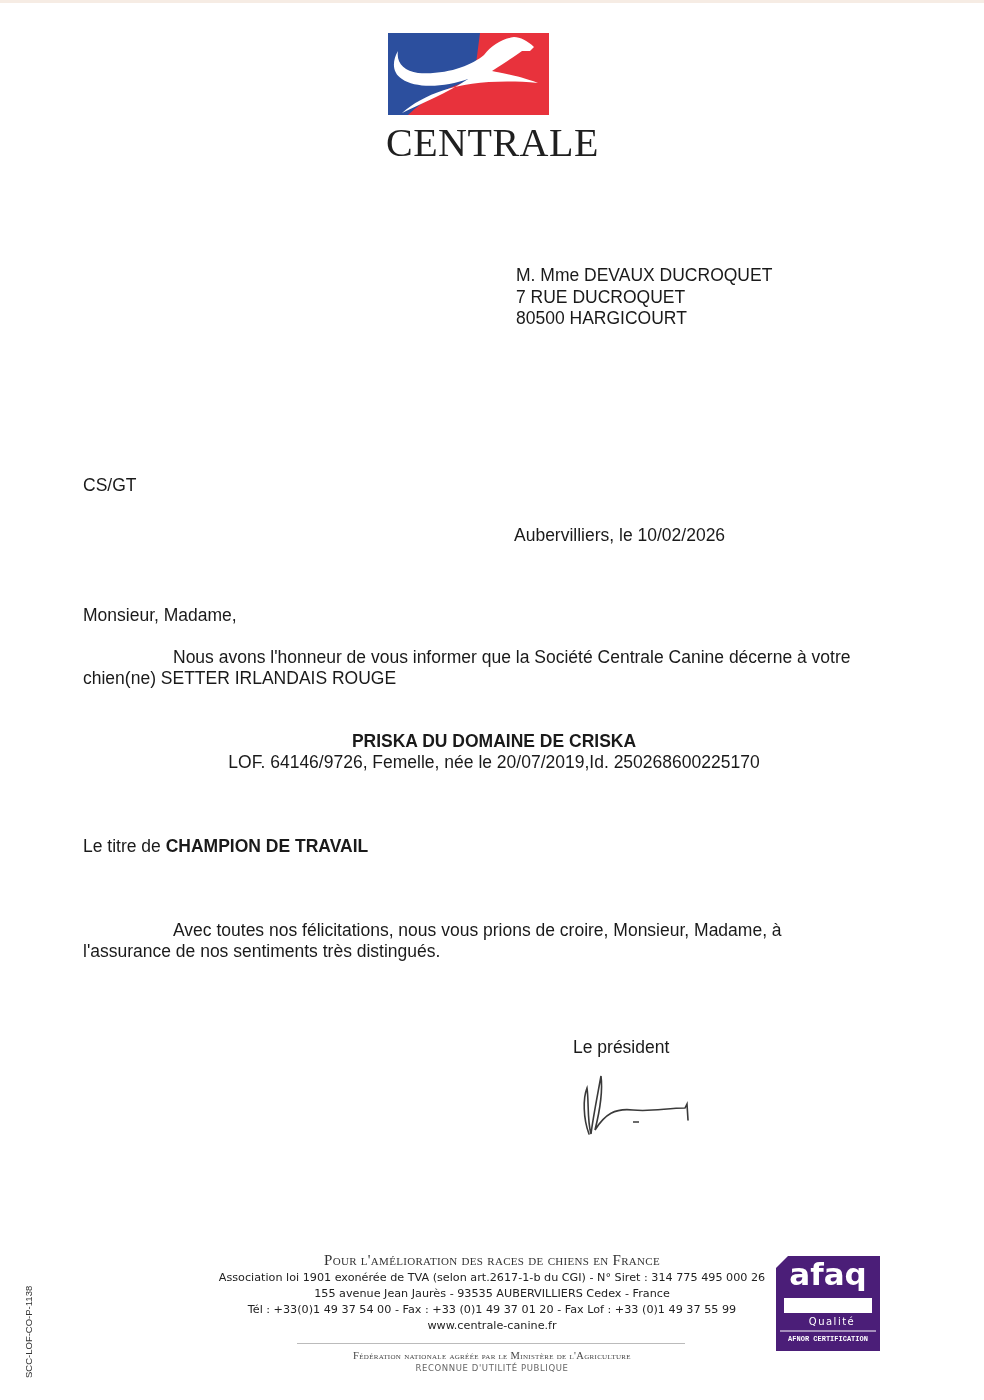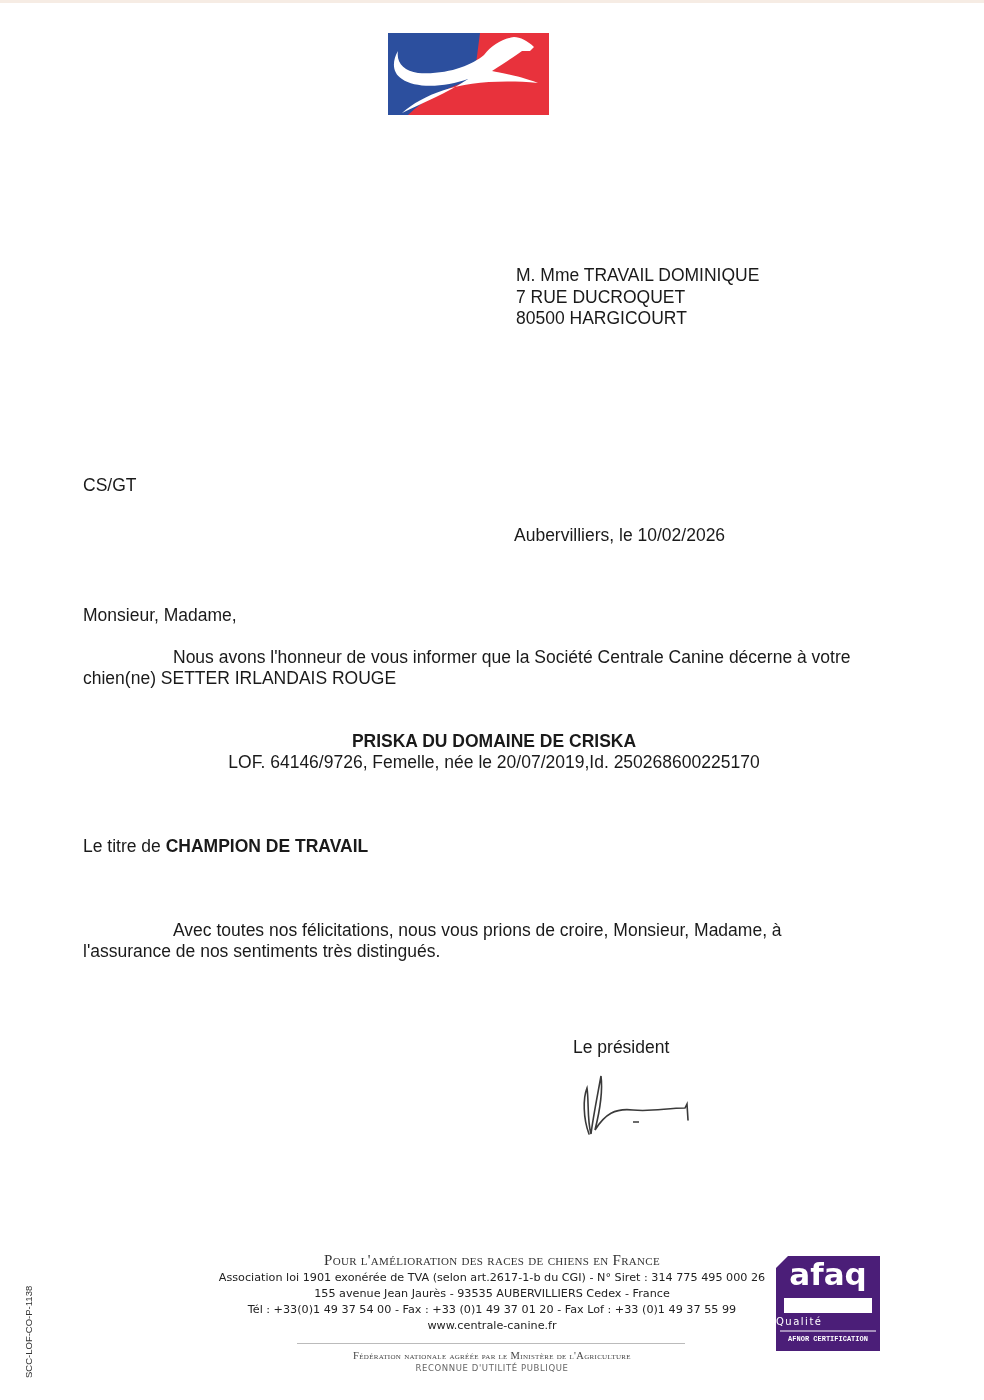--- a/index.html
+++ b/index.html
@@ -29,23 +29,26 @@
 <body>
 
 <div class="topband"></div>
 
 <div class="logo">
   <svg class="logo-flag" viewBox="0 0 161 82" preserveAspectRatio="none">
     <rect x="0" y="0" width="161" height="82" fill="#e8323c"></rect>
     <path d="M0 0 H92 L86 46 C60 54 36 66 20 82 H0 Z" fill="#2c4f9e"></path>
     <path d="M14 80 C40 58 80 44 150 50 C128 42 112 40 104 38 C120 28 128 22 134 18 L142 18 L146 14 C140 8 132 4 126 4 C114 6 104 12 96 22 C84 32 60 42 30 40 C16 38 8 30 10 18 C4 28 4 40 14 46 C28 56 58 54 80 46 C60 60 34 70 14 80 Z" fill="#ffffff"></path>
   </svg>
+  <div class="logo-word" style="left:0px; top:86px;">
+    <span class="cap">CENTRALE</span>
+  </div>
 </div>
 
-<div class="abs body-text" style="left:516px; top:265px;">M. Mme TRAVAIL DOMINIQUE</div>
+<div class="abs body-text" style="left:516px; top:265px;">M. Mme DEVAUX DUCROQUET</div>
 <div class="abs body-text" style="left:516px; top:287px;">7 RUE DUCROQUET</div>
 <div class="abs body-text" style="left:516px; top:308px;">80500 HARGICOURT</div>
 
 <div class="abs body-text" style="left:83px; top:475px;">CS/GT</div>
 <div class="abs body-text" style="left:494px; top:525px;margin-left:20px;">Aubervilliers, le 10/02/2026</div>
 
 <div class="abs body-text" style="left:83px; top:605px;">Monsieur, Madame,</div>
 
 <div class="abs body-text" style="left:173px; top:647px;">Nous avons l'honneur de vous informer que la Société Centrale Canine décerne à votre</div>
 <div class="abs body-text" style="left:83px; top:668px;">chien(ne) SETTER IRLANDAIS ROUGE</div>
@@ -80,15 +83,15 @@
 
 <div class="afaq">
   <svg width="104" height="95" viewBox="0 0 104 95">
     <path d="M12 0 H104 V95 H0 V12 Z" fill="#4b1e78"></path>
     <rect x="8" y="42" width="88" height="15" fill="#ffffff"></rect>
     <rect x="4" y="76" width="96" height="15" fill="#ffffff" opacity="0.0"></rect>
     <line x1="4" y1="75" x2="100" y2="75" stroke="#ffffff" stroke-width="1"></line>
   </svg>
   <div class="abs" style="left:0; width:104px; top:0px; text-align:center; color:#fff; font-family:'DejaVu Sans',sans-serif; font-size:31px; font-weight:bold; letter-spacing:0px;">afaq</div>
   <div class="abs" style="left:8px; width:88px; top:42px; text-align:right; color:#4b1e78; font-family:'DejaVu Sans',sans-serif; font-size:12.5px; font-weight:bold; letter-spacing:1.5px; line-height:15px;margin-top:35px;">ISO 9001</div>
-  <div class="abs" style="left:0; width:112px; top:60px; text-align:left; color:#fff; font-family:'DejaVu Sans',sans-serif; font-size:10px; letter-spacing:1.5px;">Qualité</div>
+  <div class="abs" style="left:0; width:112px; top:60px; text-align:center; color:#fff; font-family:'DejaVu Sans',sans-serif; font-size:10px; letter-spacing:1.5px;">Qualité</div>
   <div class="abs" style="left:0; width:104px; top:79px; text-align:center; color:#fff; font-family:Liberation Mono, monospace; font-size:7px; font-weight:bold;">AFNOR CERTIFICATION</div>
 </div>
 
 </body></html>

